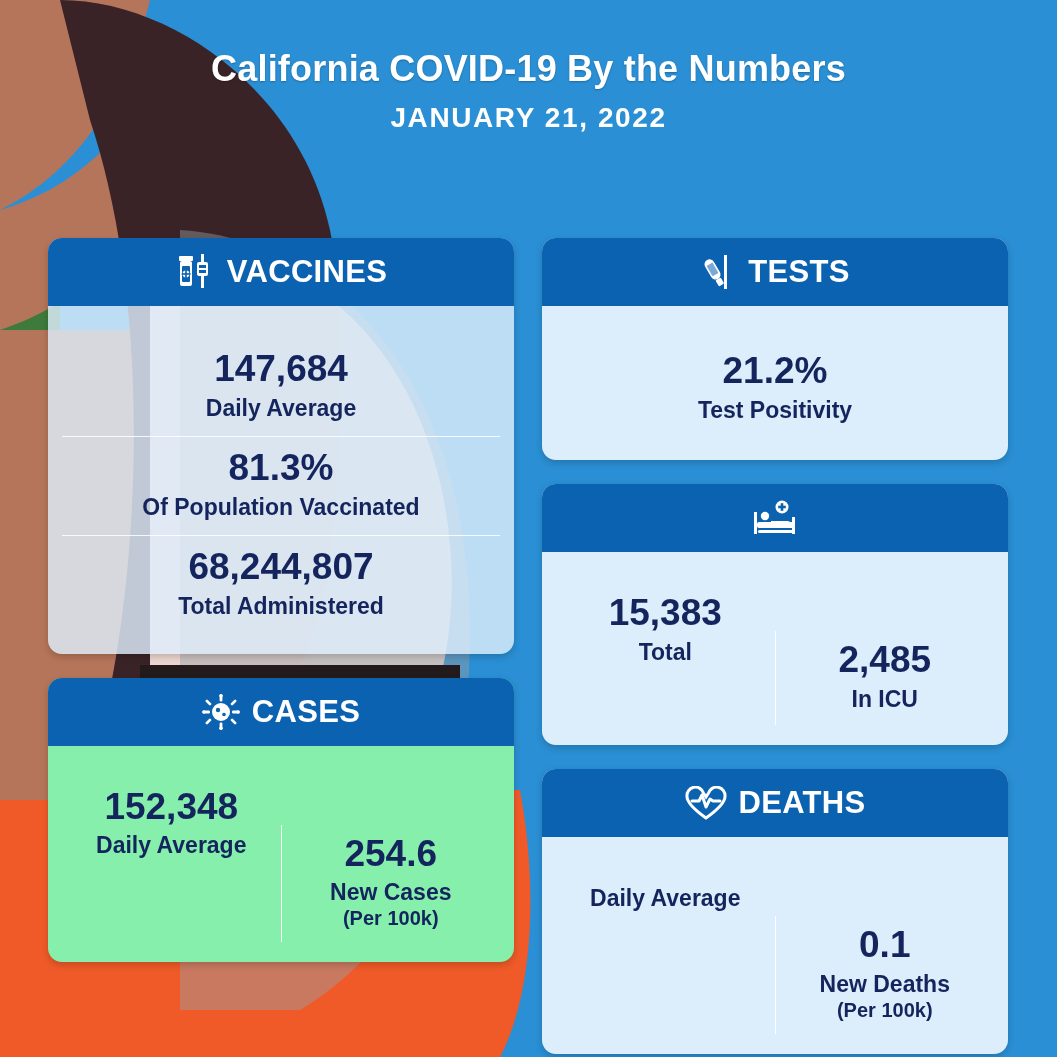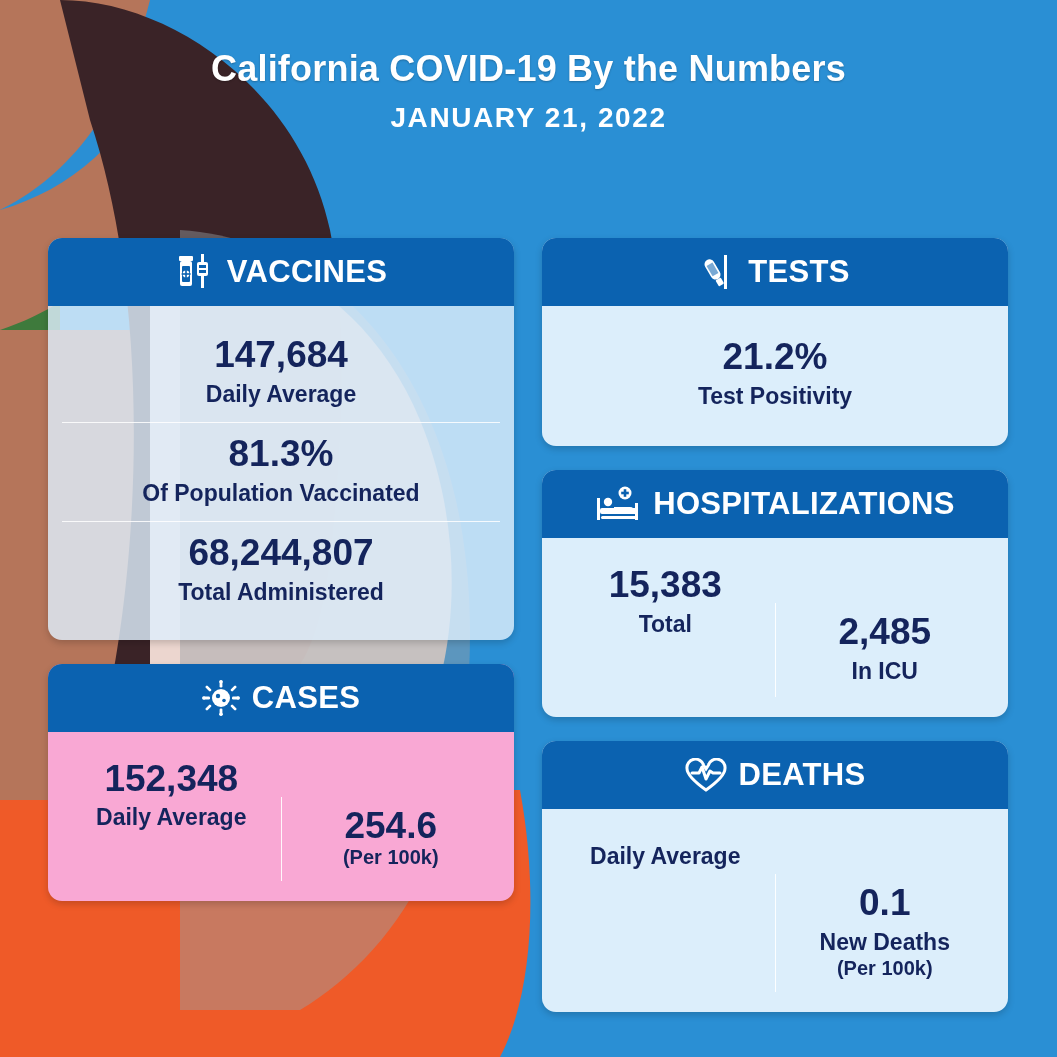--- a/index.html
+++ b/index.html
@@ -65,21 +65,21 @@
     display: flex;
     align-items: center;
     justify-content: center;
     gap: 12px;
     padding: 16px 10px 16px 10px;
     font-size: 31px;
     font-weight: bold;
     letter-spacing: .3px;
   }
   .card-head .ico { display: flex; align-items: center; }
-  .card-body { padding: 18px 14px 20px 14px; }
+  .card-body { padding: 32px 14px 20px 14px; }
 
   
   .row-stack { text-align: center; padding: 12px 8px 14px 8px; }
   .row-stack + .row-stack { border-top: 1px solid rgba(255,255,255,.85); }
   .big {
     color: #14245c;
     font-size: 37px;
     font-weight: bold;
     line-height: 1.05;
   }
@@ -99,21 +99,21 @@
   
   .row-split { display: flex; align-items: stretch; }
   .cell { flex: 1; text-align: center; padding: 10px 6px 12px 6px; }
   .cell + .cell { border-left: 1px solid rgba(255,255,255,.9); margin-top: 47px; }
 
   .single { text-align: center; padding: 14px 6px 16px 6px; }
 
   
   .translucent { background: rgba(222,238,251,.82); }
   .solid-light { background: #dceefb; }
-  .peach { background: #f9a8d4; }
+  .peach { background: #86efac; }
 </style>
 </head>
 <body>
 
 <div id="stage">
 
   <div class="bg-layer">
     <svg class="bg-svg" width="1057" height="1057" viewBox="0 0 1057 1057">
       <rect x="0" y="0" width="1057" height="1057" fill="#2a8fd4"></rect>
 
@@ -204,20 +204,21 @@
           <span>CASES</span>
         </div>
         <div class="card-body">
           <div class="row-split">
             <div class="cell">
               <div class="big">152,348</div>
               <div class="lbl">Daily Average</div>
             </div>
             <div class="cell">
               <div class="big">254.6</div>
+              <div class="lbl">New Cases</div>
               <div class="sub">(Per 100k)</div>
             </div>
           </div>
         </div>
       </div>
 
     </div>
 
     <div class="col col-right">
 
@@ -251,21 +252,20 @@
               <rect x="28.7" y="3.2" width="2.6" height="7.6" fill="#0b62b0"></rect>
               <rect x="26.2" y="5.7" width="7.6" height="2.6" fill="#0b62b0"></rect>
               <rect x="2" y="12" width="3" height="22" fill="#fff"></rect>
               <rect x="5" y="22" width="38" height="6" rx="2" fill="#fff"></rect>
               <rect x="40" y="17" width="3" height="17" fill="#fff"></rect>
               <circle cx="13" cy="16" r="4.2" fill="#fff"></circle>
               <path d="M19 21 h16 a5 5 0 0 1 5 5 v1 h-21 z" fill="#fff"></path>
               <rect x="6" y="30" width="36" height="3" rx="1.5" fill="#fff"></rect>
             </svg>
           </span>
-          <span>HOSPITALIZATIONS</span>
         </div>
         <div class="card-body">
           <div class="row-split">
             <div class="cell">
               <div class="big">15,383</div>
               <div class="lbl">Total</div>
             </div>
             <div class="cell">
               <div class="big">2,485</div>
               <div class="lbl">In ICU</div>

